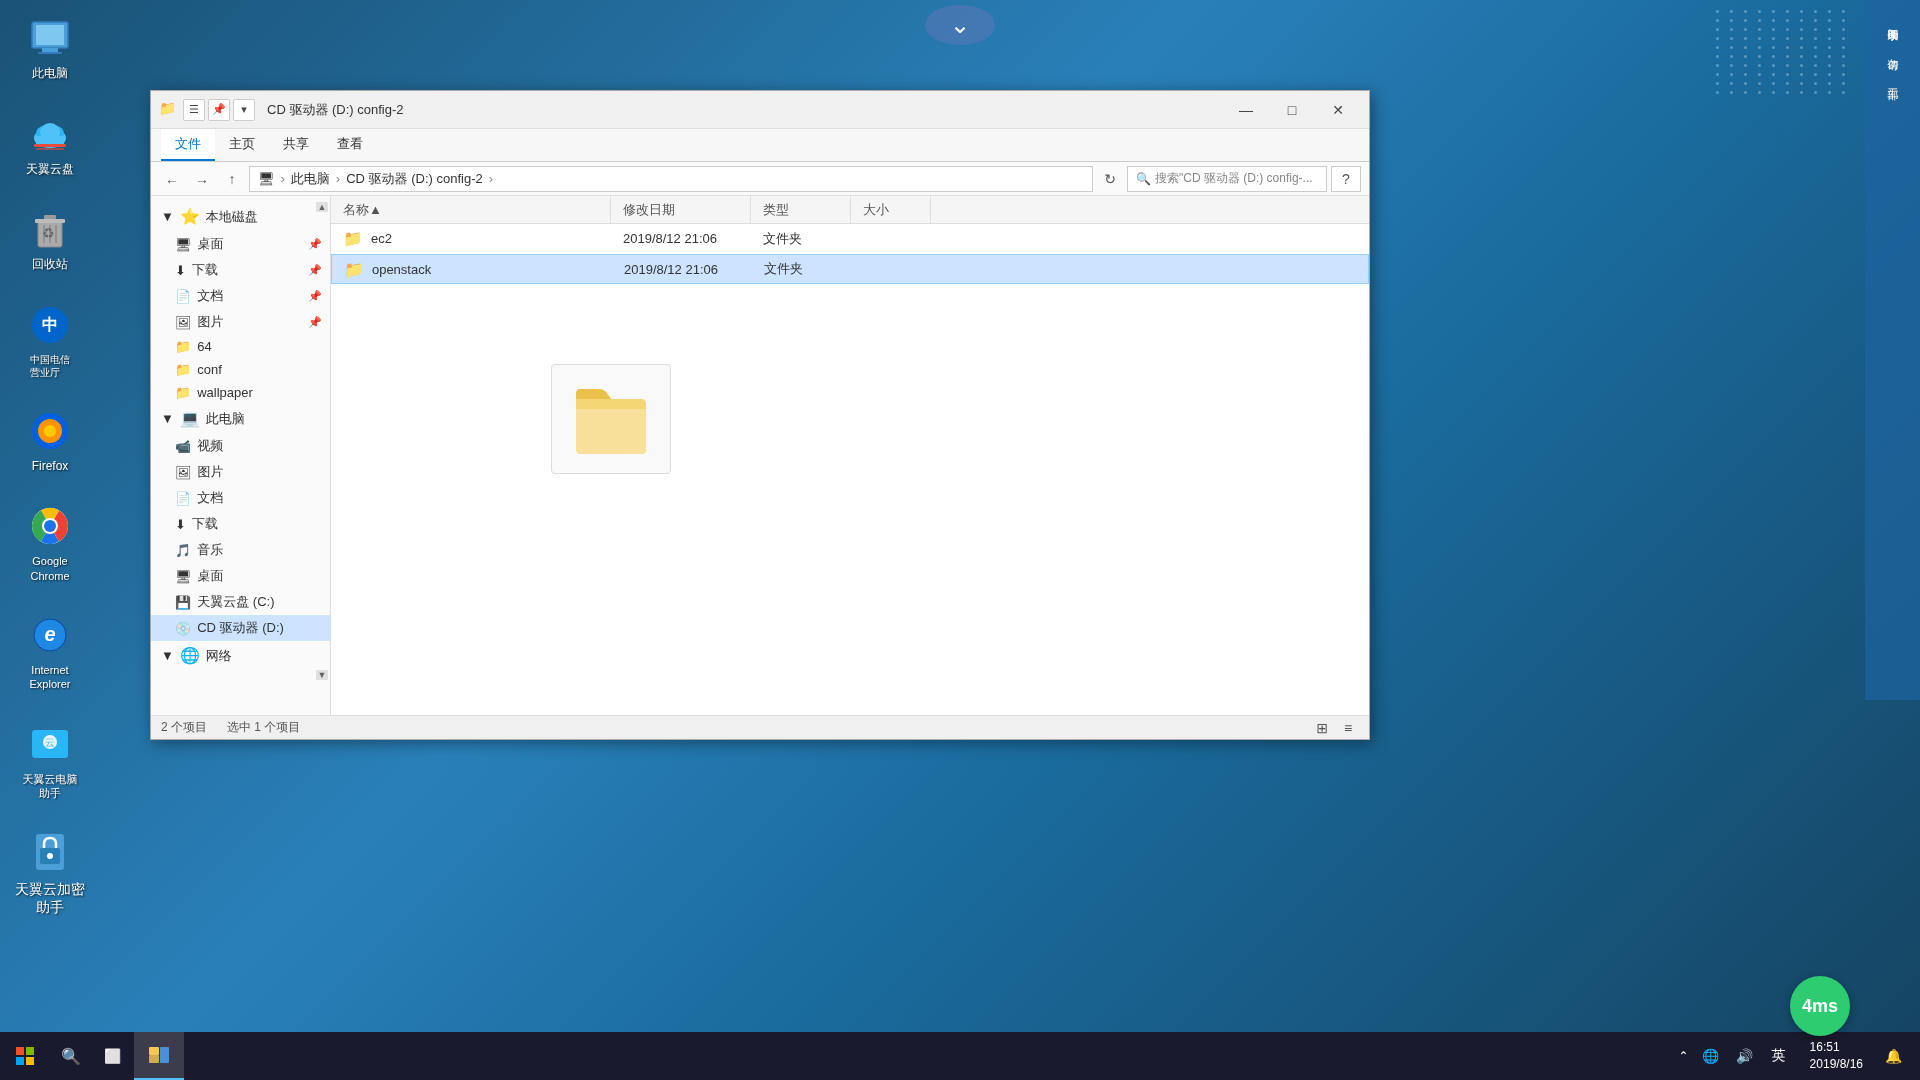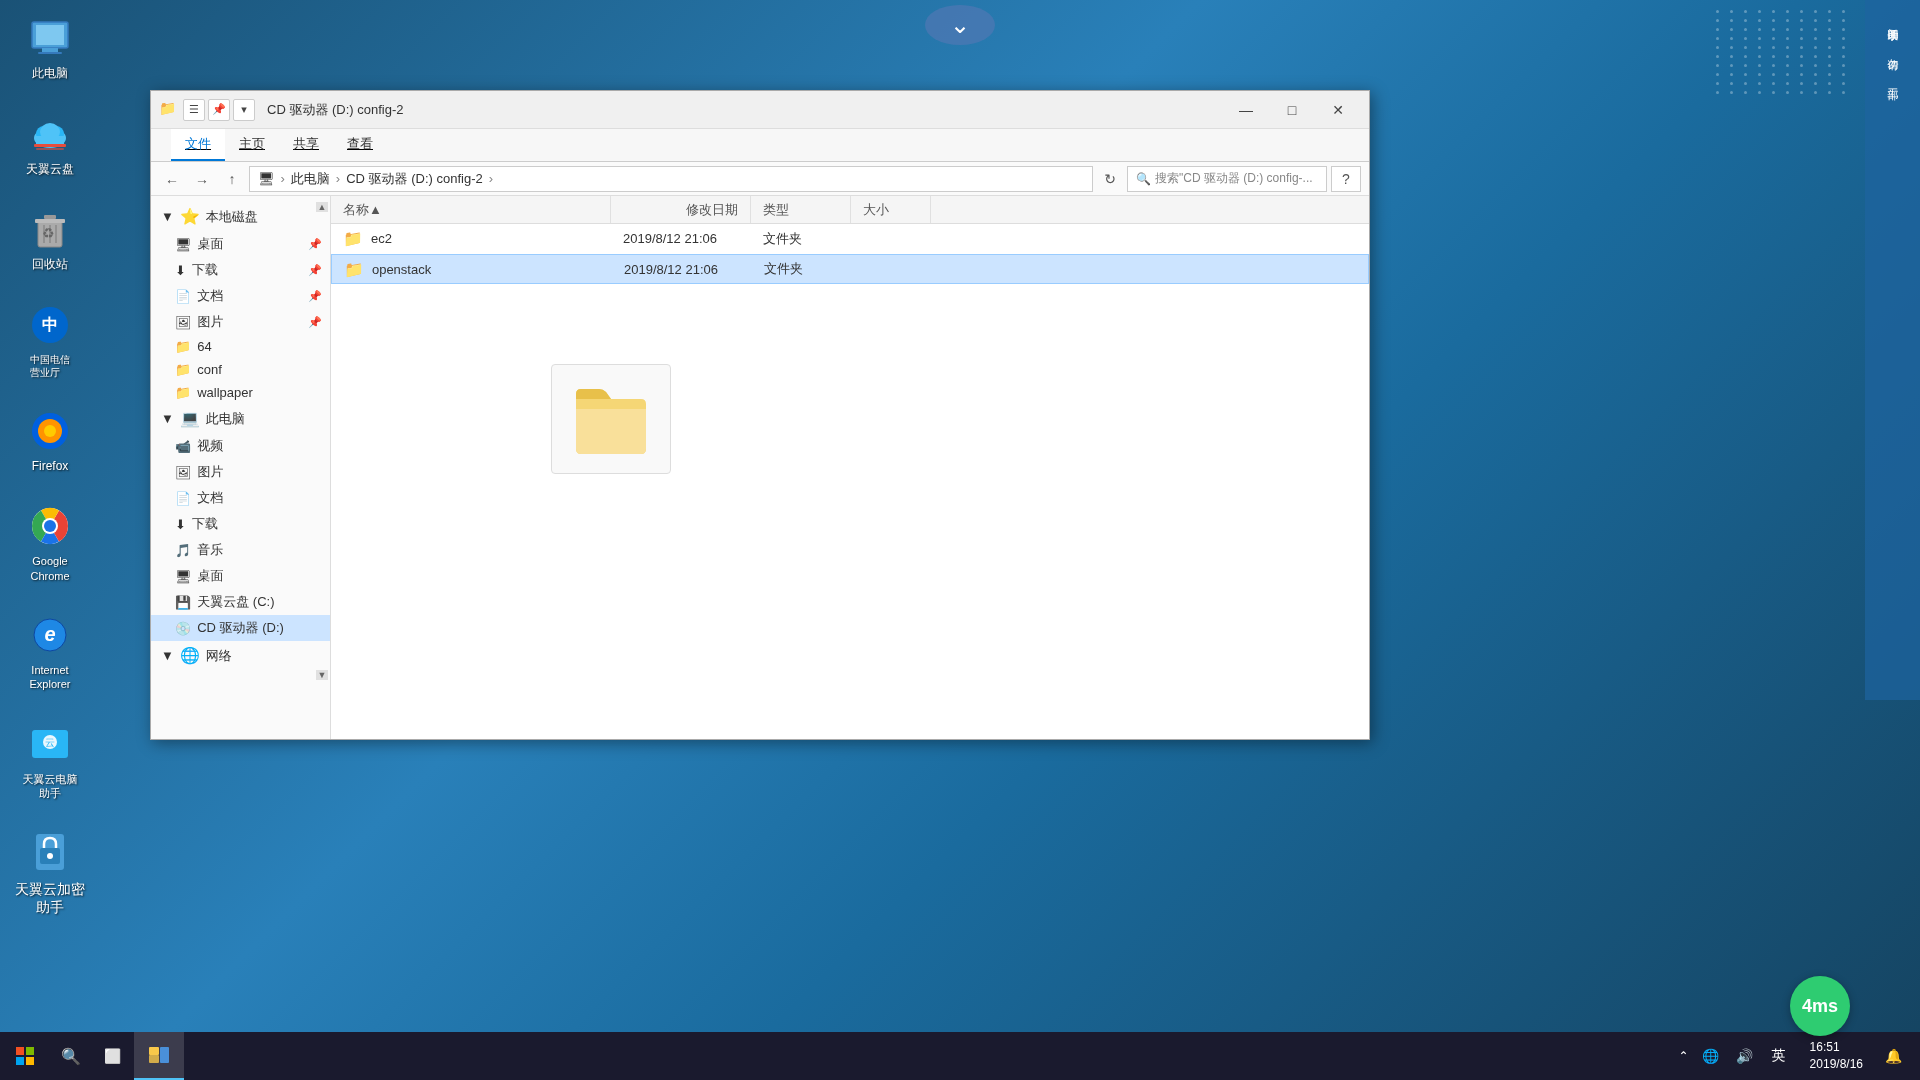--- a/index.html
+++ b/index.html
@@ -265,22 +265,21 @@
       color: #444;
     }
 
     
     .ribbon {
       background: #f7f7f7;
       border-bottom: 1px solid #ccc;
     }
     .ribbon-tabs {
       display: flex;
-      padding: 0 20px;
-      text-decoration: underline;
+      padding: 0 10px;
     }
     .ribbon-tab {
       padding: 6px 14px;
       font-size: 13px;
       cursor: pointer;
       border-bottom: 2px solid transparent;
       color: #333;
     }
     .ribbon-tab.active {
       background: #fff;
@@ -416,21 +415,21 @@
       font-size: 13px;
       color: #555;
       cursor: pointer;
       height: 100%;
       display: flex;
       align-items: center;
       gap: 0;
       border-right: 1px solid #e0e0e0;
     }
     .col-name { width: 280px; }
-    .col-date { width: 140px; justify-content: flex-end; }
+    .col-date { width: 140px; }
     .col-type { width: 100px; }
     .col-size { width: 80px; }
 
     
     .file-row {
       display: flex;
       align-items: center;
       height: 30px;
       padding: 0;
       cursor: pointer;
@@ -954,20 +953,28 @@
 
               <path d="M10,35 L10,75 Q10,80 15,80 L75,80 Q80,80 80,75 L80,35 Z" fill="#f9e09a"></path>
 
               <path d="M10,25 L45,25 L40,18 Q37,15 33,15 L15,15 Q10,15 10,20 Z" fill="#e8c04a"></path>
             </svg>
           </div>
         </div>
       </div>
     </div>
 
+    <div class="status-bar">
+      <span>2 个项目</span>
+      <span style="margin-left:20px;">选中 1 个项目</span>
+      <div class="status-right">
+        <div class="view-btn">⊞</div>
+        <div class="view-btn">≡</div>
+      </div>
+    </div>
   </div>
 
   <div class="perf-badge">
     <span>4ms</span>
   </div>
 
   <div class="taskbar">
     <div class="taskbar-start">
       <svg width="20" height="20" viewBox="0 0 20 20">
         <rect x="1" y="1" width="8" height="8" fill="#f25022"></rect>

